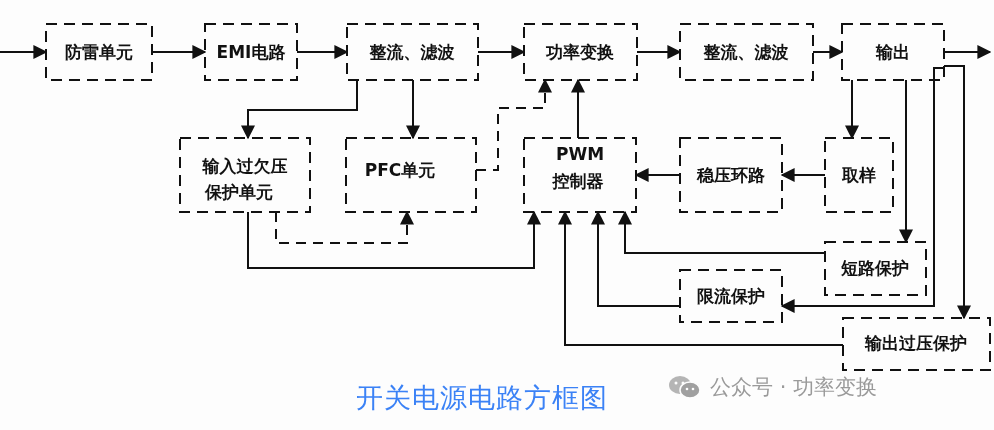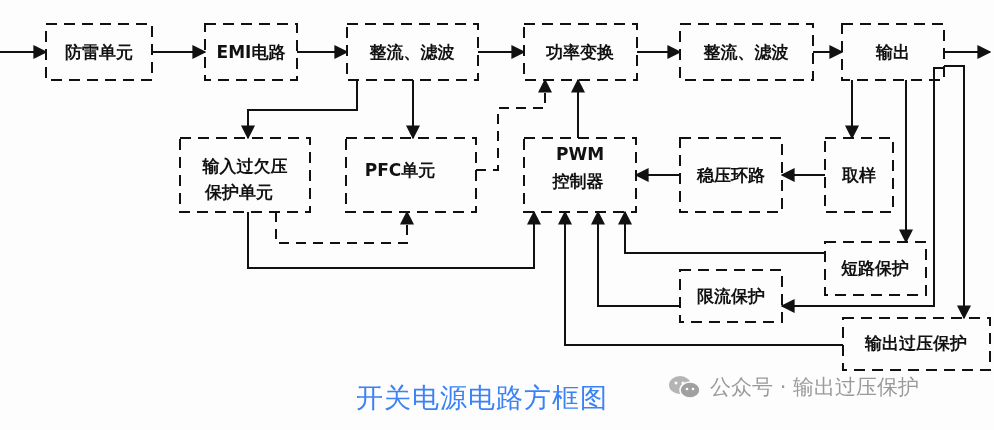--- a/index.html
+++ b/index.html
@@ -92,16 +92,16 @@
   <span class="wm-icon">
     <svg width="34" height="26" viewBox="0 0 34 26">
       <ellipse cx="12" cy="11" rx="11" ry="9" fill="#b5b5b5"></ellipse>
       <ellipse cx="22" cy="16" rx="10" ry="8" fill="#a0a0a0" stroke="#fdfdfd" stroke-width="1.5"></ellipse>
       <circle cx="8" cy="9" r="1.5" fill="#fdfdfd"></circle>
       <circle cx="15" cy="9" r="1.5" fill="#fdfdfd"></circle>
       <circle cx="19" cy="15" r="1.3" fill="#fdfdfd"></circle>
       <circle cx="25" cy="15" r="1.3" fill="#fdfdfd"></circle>
     </svg>
   </span>
-  <span>公众号 · 输出过压保护</span>
+  <span>公众号 · 功率变换</span>
 </div>
 
 <div class="caption">开关电源电路方框图</div>
 
 </body></html>

